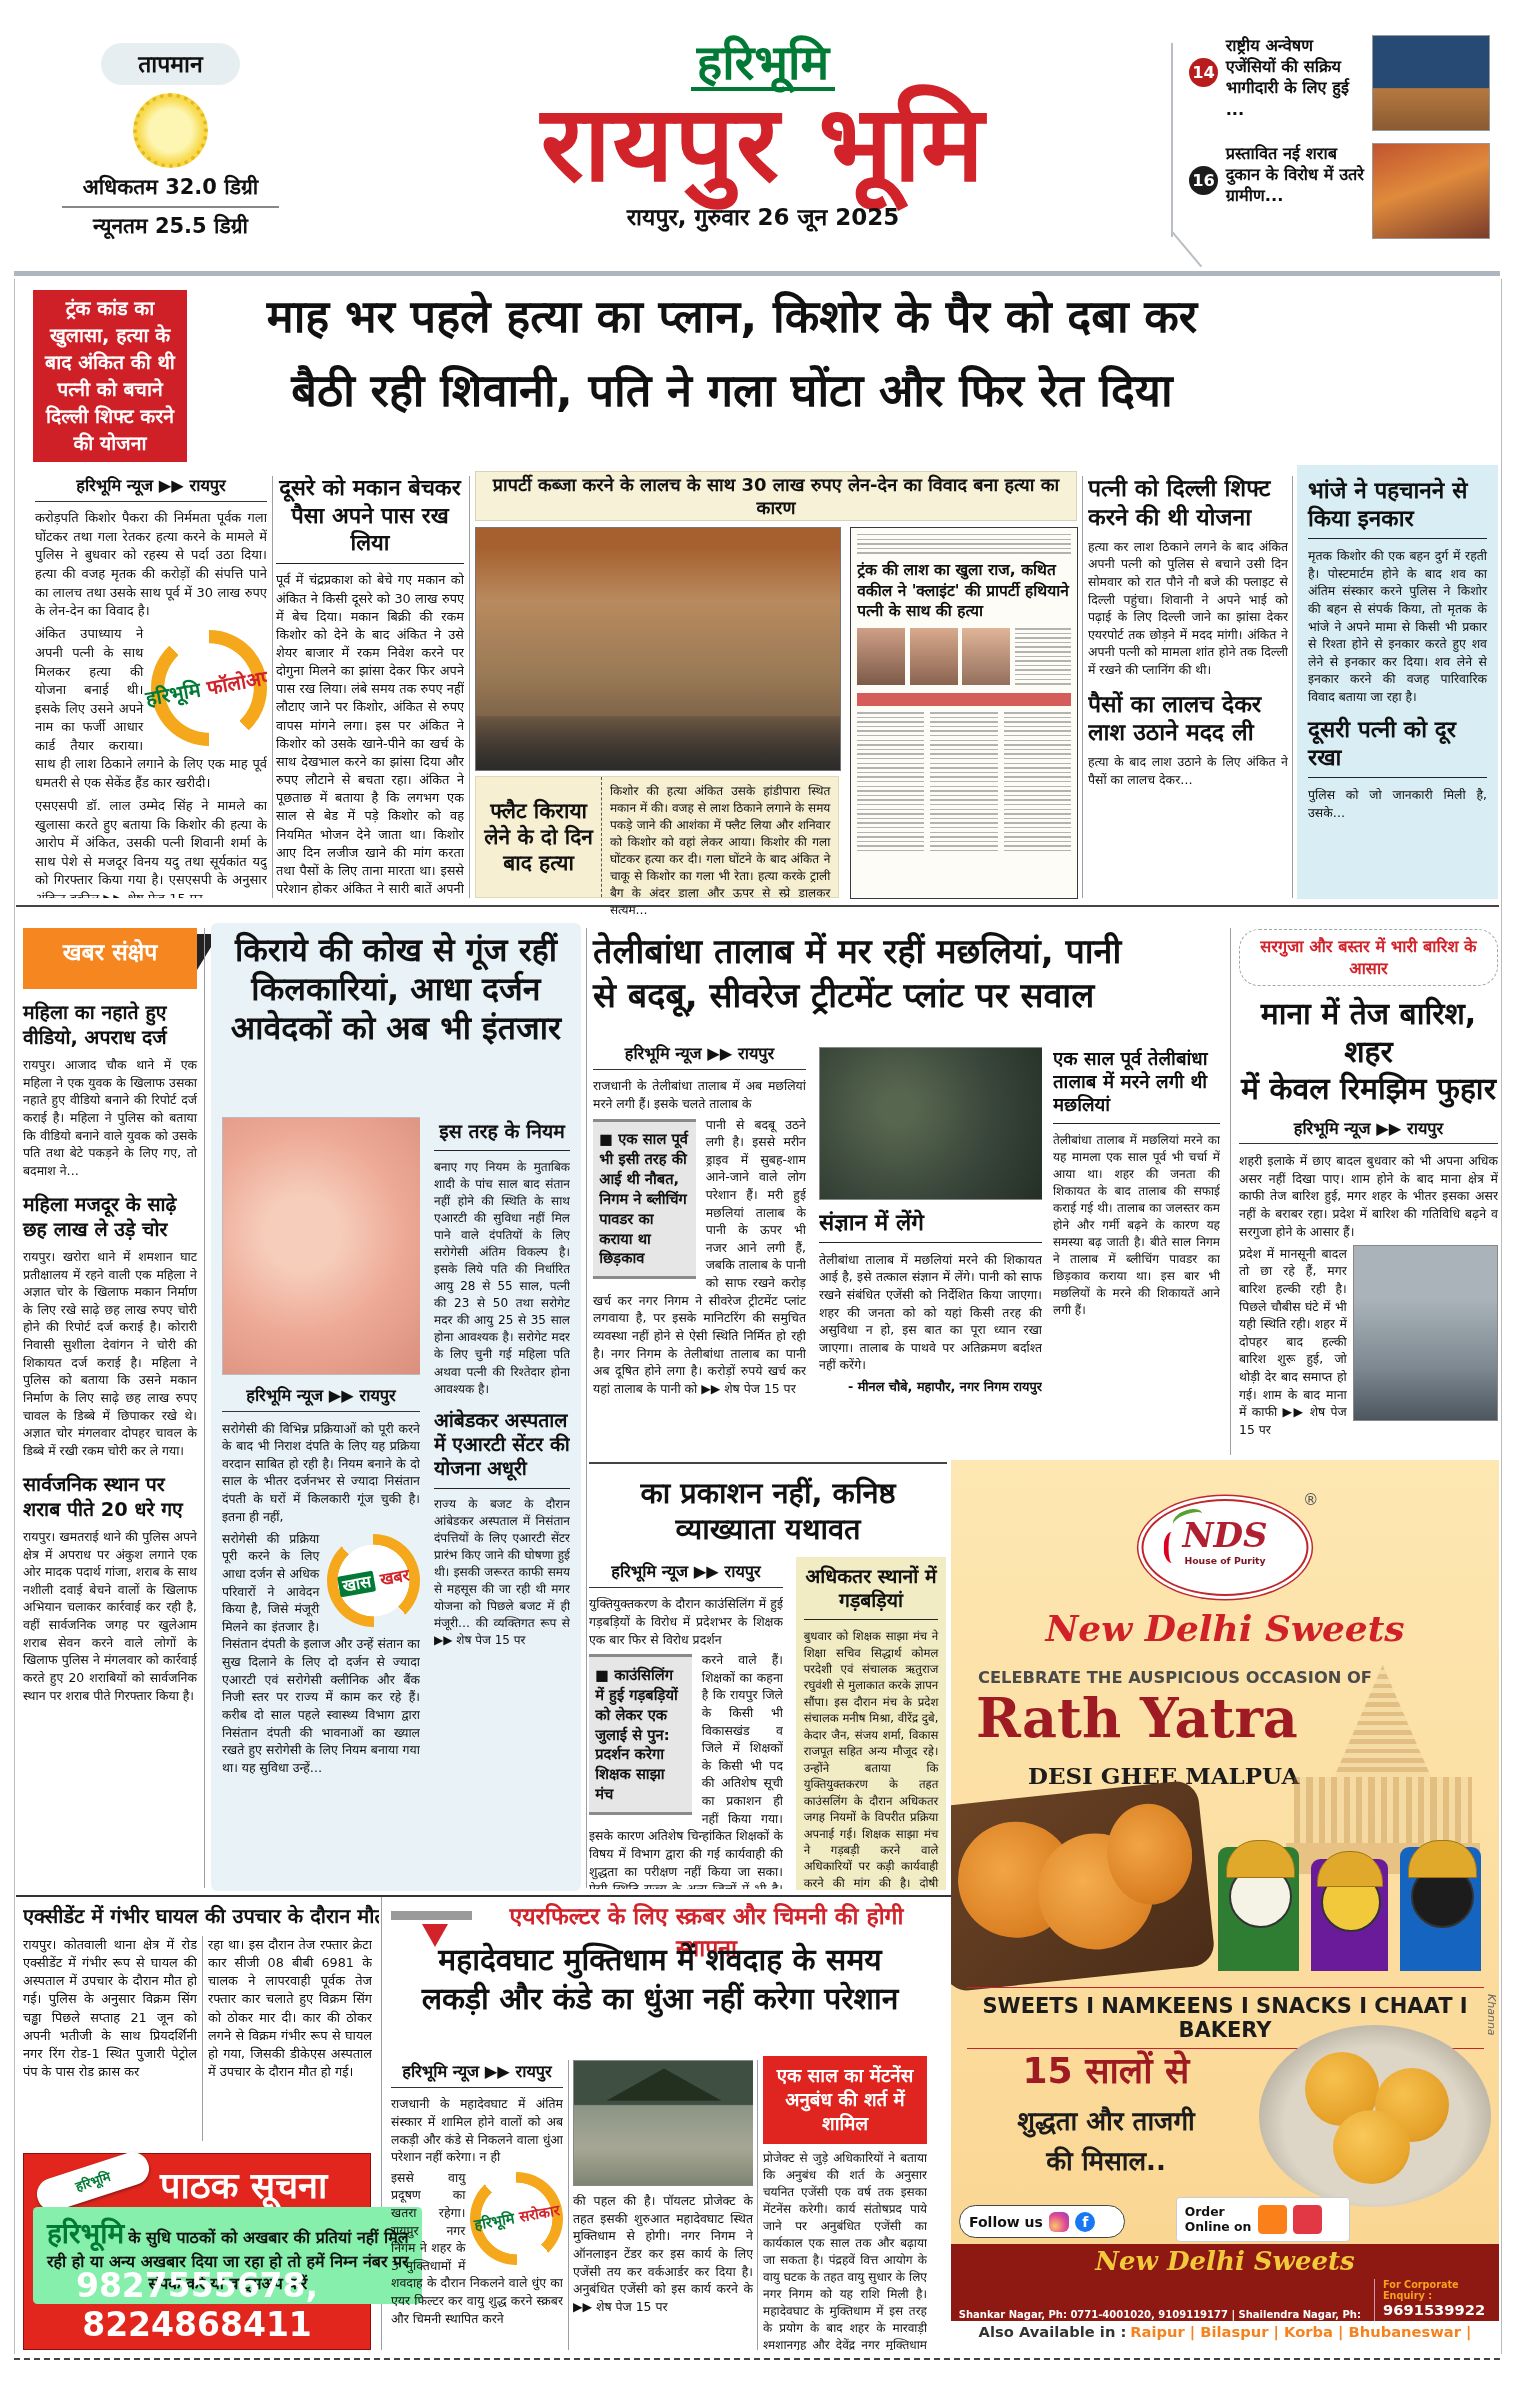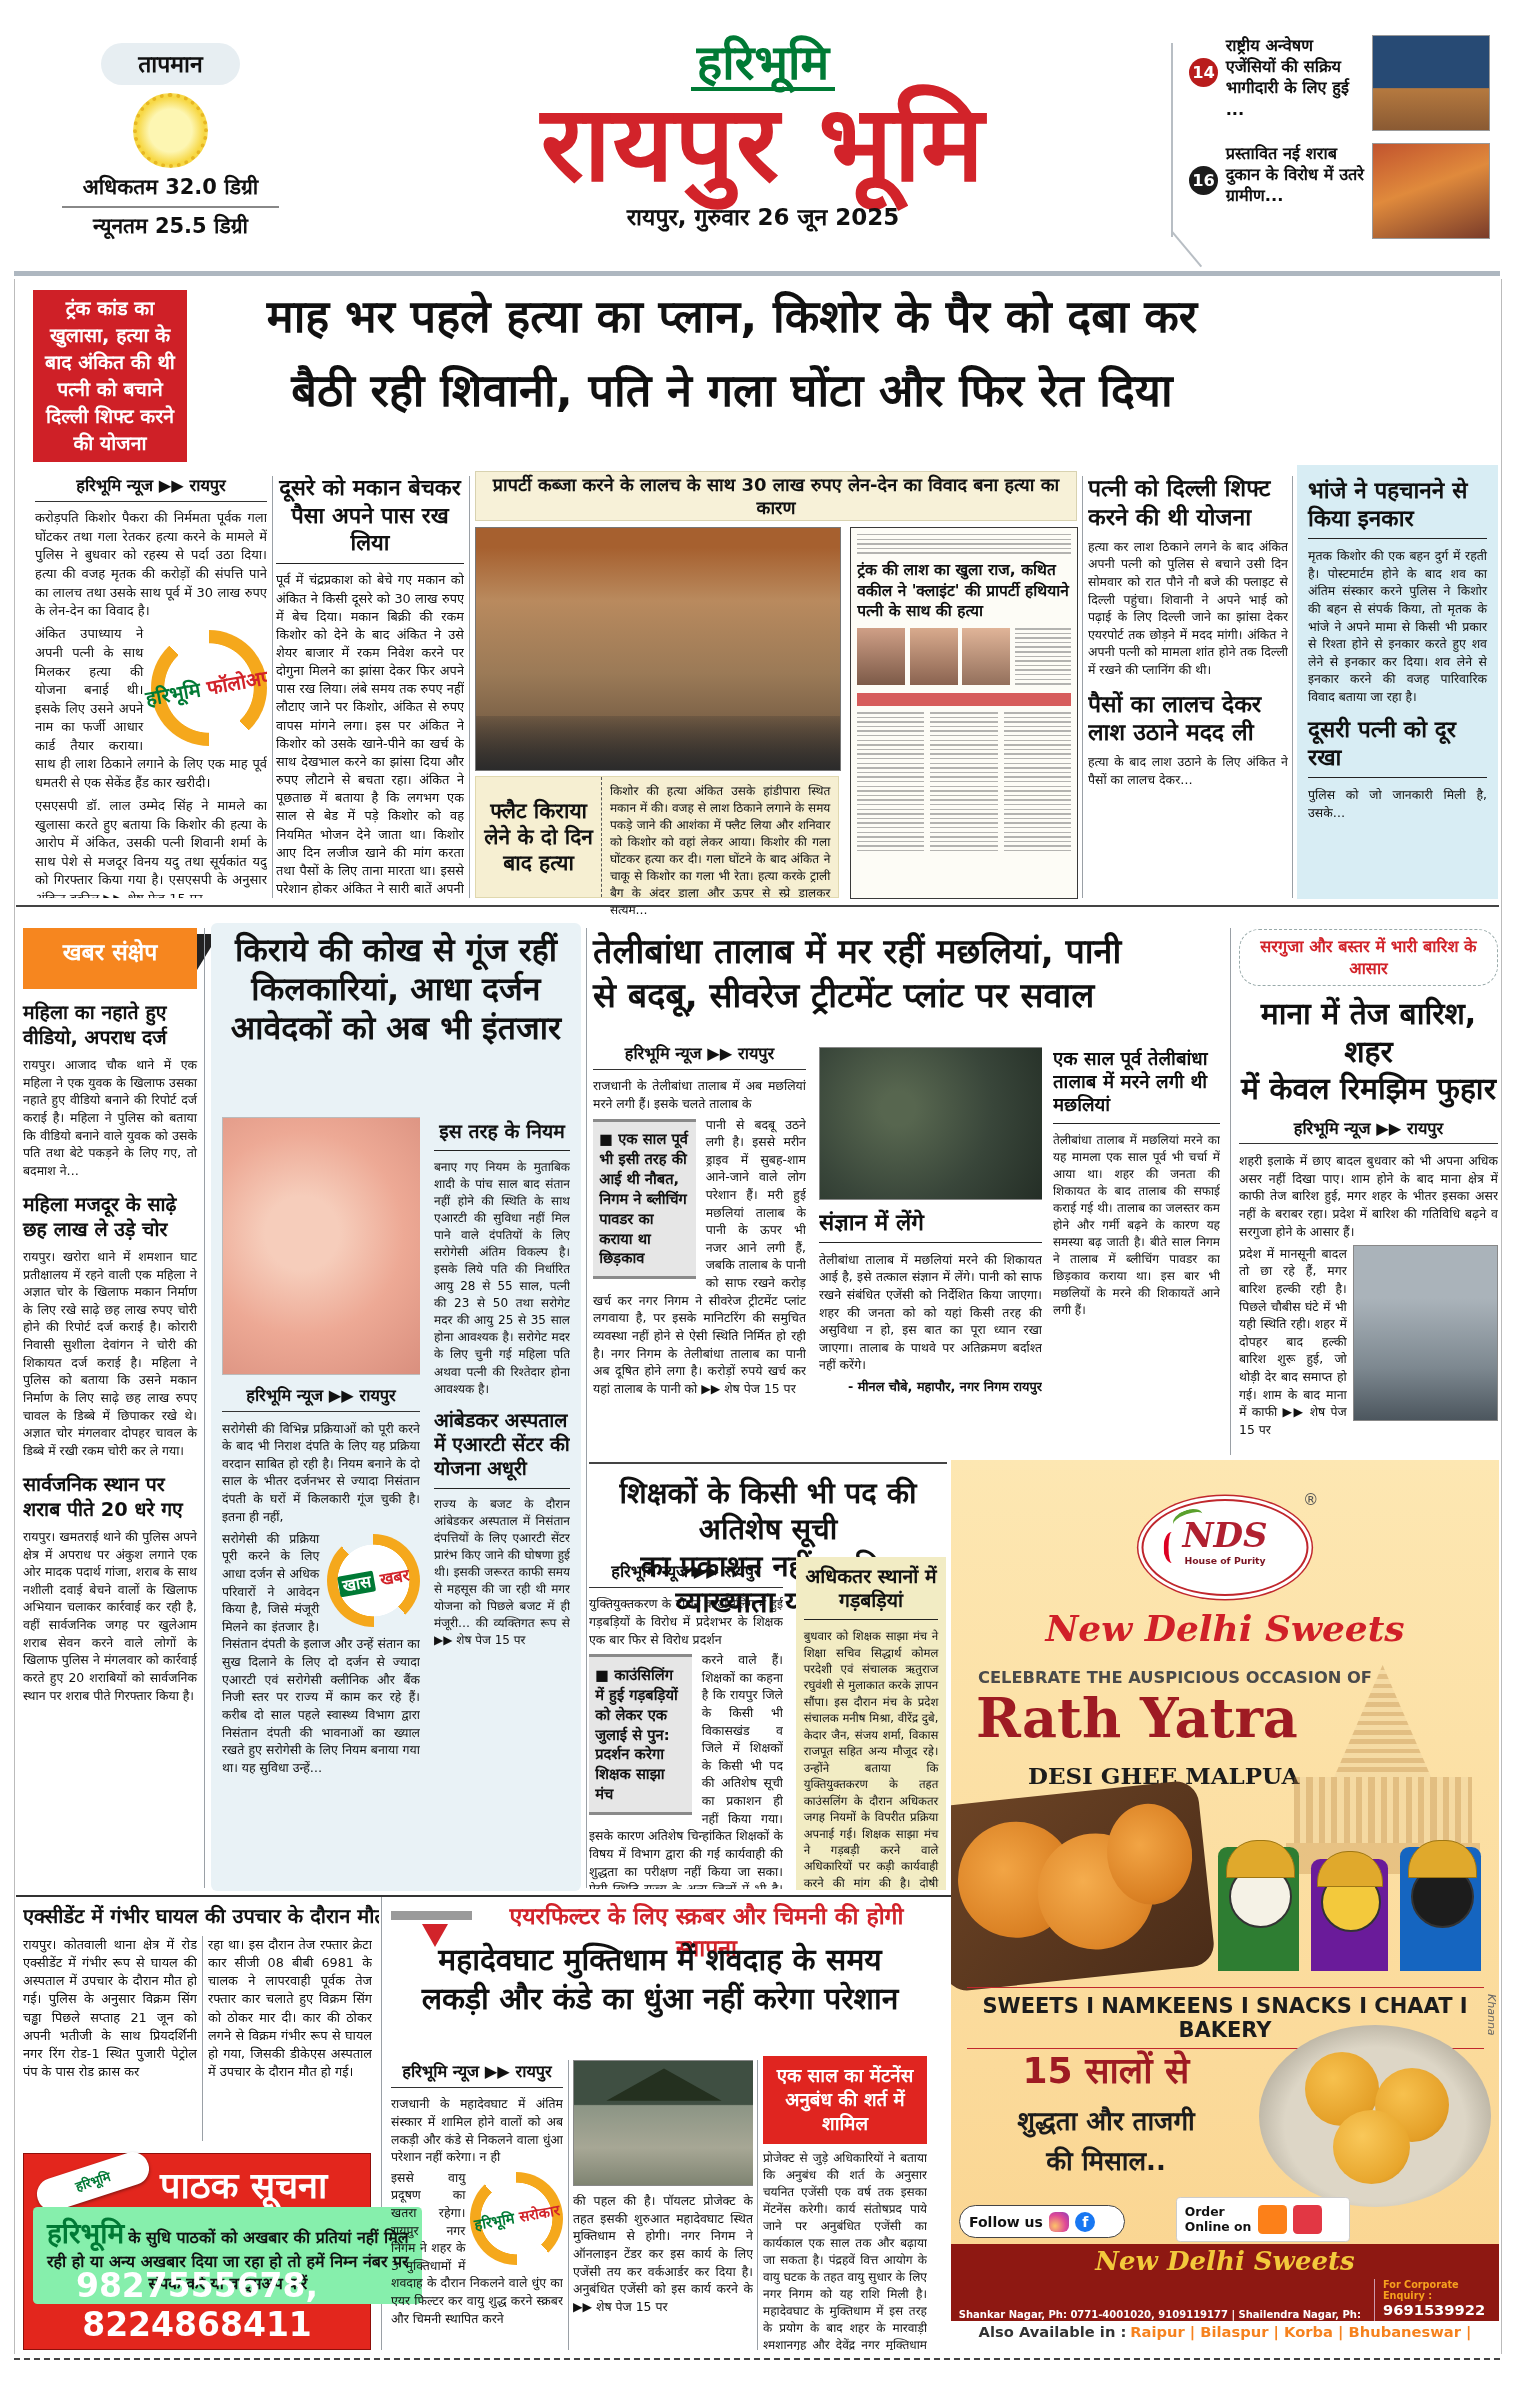--- a/index.html
+++ b/index.html
@@ -214,21 +214,20 @@
     <p class="body-sm" style="margin:0;">शहरी इलाके में छाए बादल बुधवार को भी अपना अधिक असर नहीं दिखा पाए। शाम होने के बाद माना क्षेत्र में काफी तेज बारिश हुई, मगर शहर के भीतर इसका असर नहीं के बराबर रहा। प्रदेश में बारिश की गतिविधि बढ़ने व सरगुजा होने के आसार हैं।</p>
     <div style="display:flex;gap:6.2px;margin-top:4.6px;">
       <p class="body-sm" style="margin:0;flex:1;">प्रदेश में मानसूनी बादल तो छा रहे हैं, मगर बारिश हल्की रही है। पिछले चौबीस घंटे में भी यही स्थिति रही। शहर में दोपहर बाद हल्की बारिश शुरू हुई, जो थोड़ी देर बाद समाप्त हो गई। शाम के बाद माना में काफी ▶▶ शेष पेज 15 पर</p>
       <div style="flex:0 0 143px;height:174px;background:linear-gradient(180deg,#aab3ba 30%,#7d8890 70%,#4c565e);border:0.8px solid #888;"></div>
     </div>
   </div>
 
   <div class="hr" style="left:589px;top:1462px;width:358px;background:#444;"></div>
 
   <div class="abs ctr" style="left:589px;top:1475px;width:358px;">
-    <div style="font-weight:800;font-size:29px;line-height:1.25;">शिक्षकों के किसी भी पद की अतिशेष सूची</div>
     <div style="font-weight:800;font-size:29px;line-height:1.25;">का प्रकाशन नहीं, कनिष्ठ व्याख्याता यथावत</div>
   </div>
   <div class="abs" style="left:589px;top:1560px;width:194px;height:329px;overflow:hidden;">
     <div class="byline">हरिभूमि न्यूज ▶▶ रायपुर</div>
     <p class="body-sm" style="margin:0;">युक्तियुक्तकरण के दौरान काउंसिलिंग में हुई गड़बड़ियों के विरोध में प्रदेशभर के शिक्षक एक बार फिर से विरोध प्रदर्शन</p>
     <p class="body-sm" style="margin:3.1px 0 0;">
       <span class="inset">■ काउंसिलिंग में हुई गड़बड़ियों को लेकर एक जुलाई से पुन: प्रदर्शन करेगा शिक्षक साझा मंच</span>
       <span>करने वाले हैं। शिक्षकों का कहना है कि रायपुर जिले के किसी भी विकासखंड व जिले में शिक्षकों के किसी भी पद की अतिशेष सूची का प्रकाशन ही नहीं किया गया। इसके कारण अतिशेष चिन्हांकित शिक्षकों के विषय में विभाग द्वारा की गई कार्यवाही की शुद्धता का परीक्षण नहीं किया जा सका। ऐसी स्थिति राज्य के अन्य जिलों में भी है। अतिशेष चिन्हांकित शिक्षकों को काउंसलिंग के पहले दिन रात की व्यक्तिगत रूप से ▶▶ शेष पेज 15 पर</span>
     </p>
   </div>

